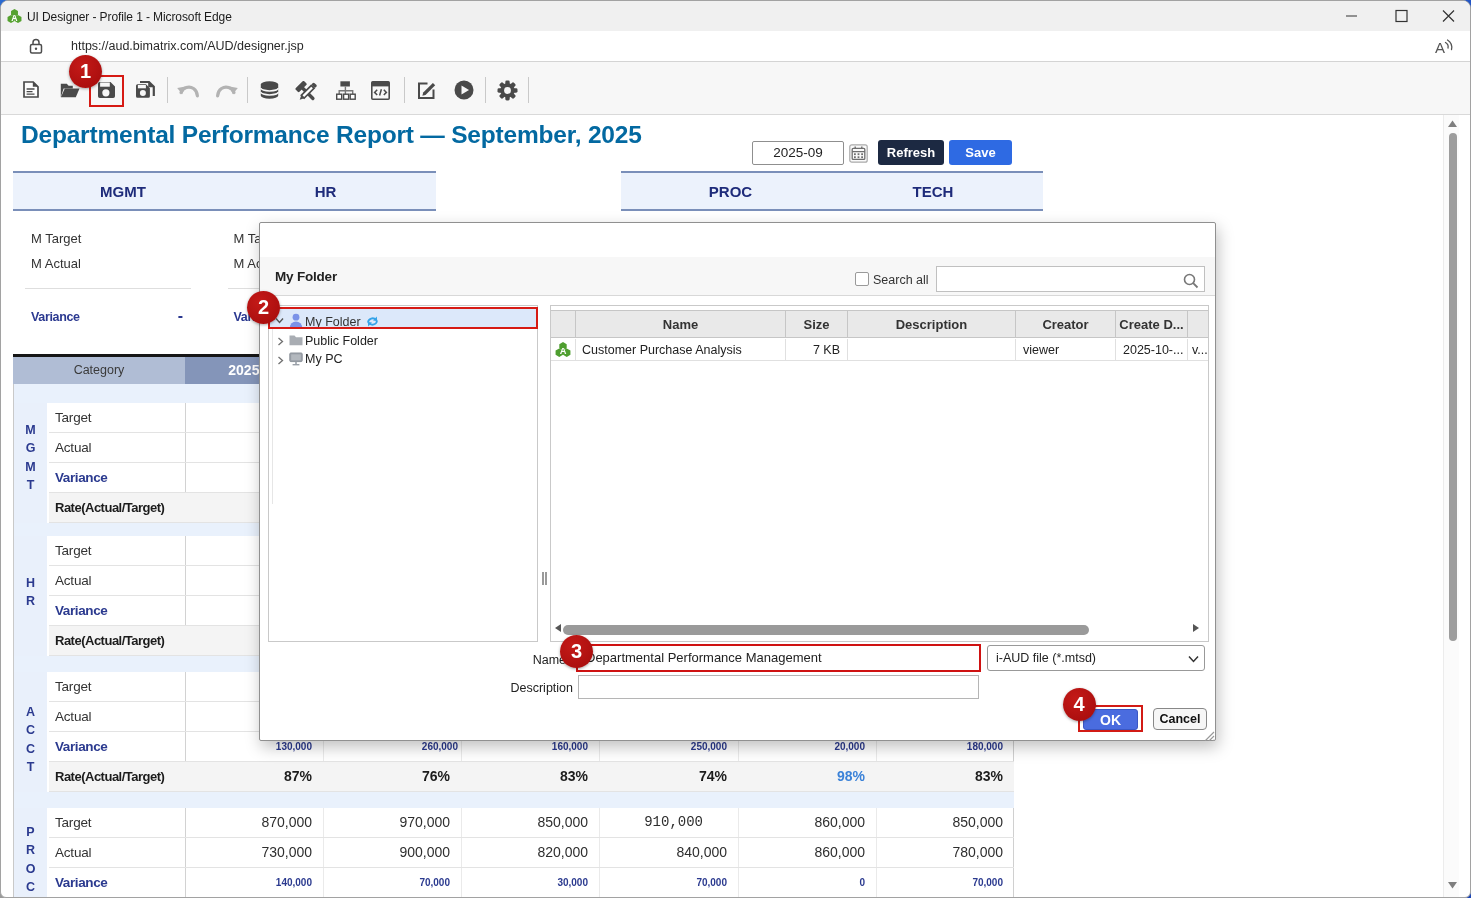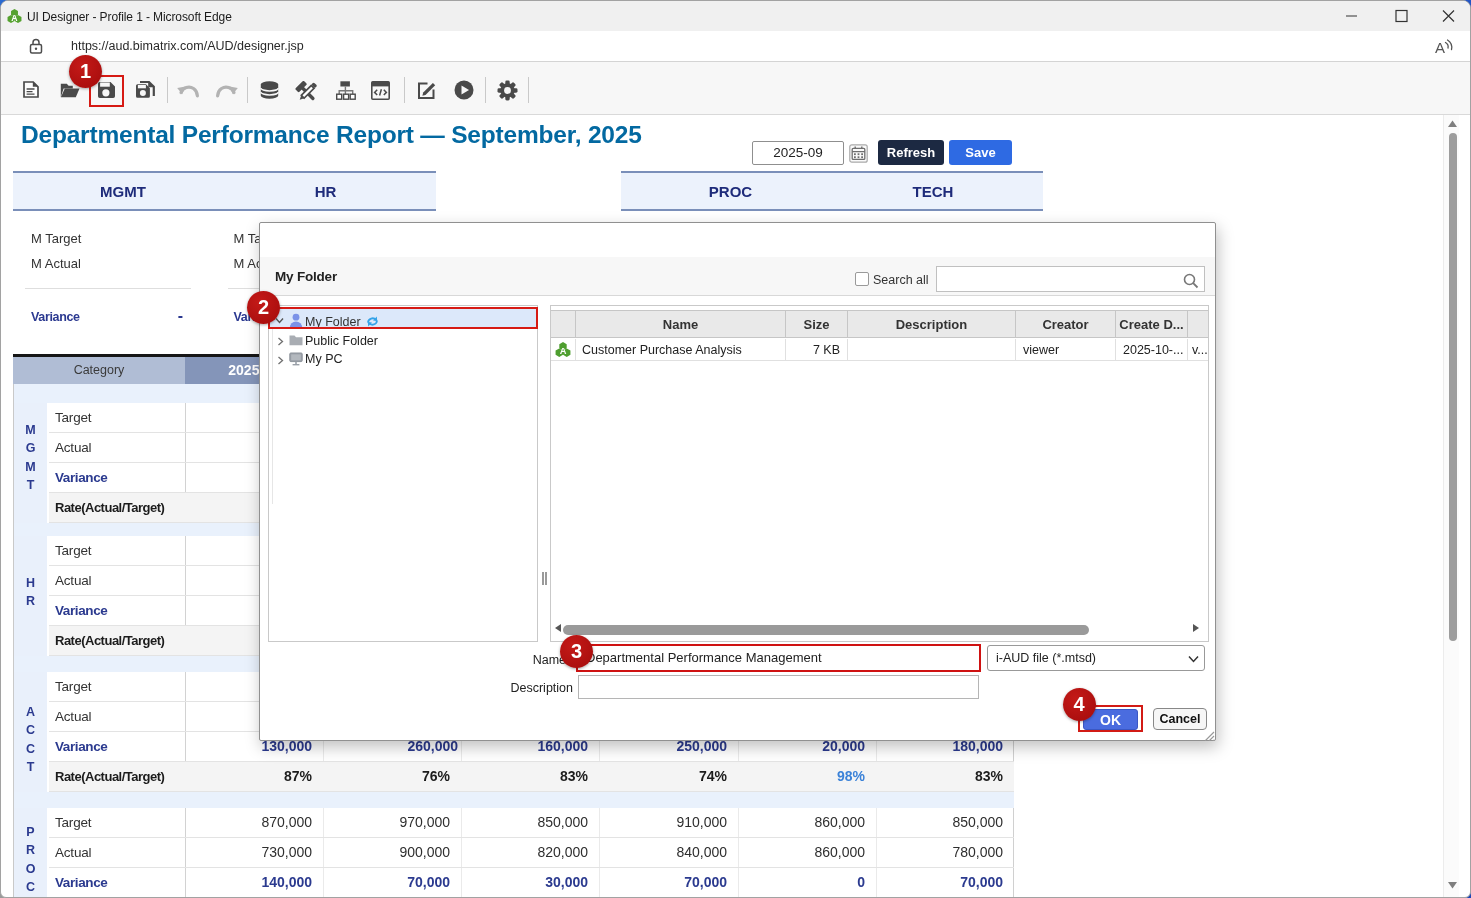--- a/index.html
+++ b/index.html
@@ -46,21 +46,21 @@
   background-color:#fff;
   background-image:linear-gradient(#d2d2d2,#d2d2d2),linear-gradient(#eaeaea,#eaeaea),linear-gradient(#eaeaea,#eaeaea),linear-gradient(#eaeaea,#eaeaea),linear-gradient(#eaeaea,#eaeaea),linear-gradient(#eaeaea,#eaeaea),linear-gradient(#d0d0d0,#d0d0d0);
   background-repeat:no-repeat;
   background-size:1px 100%;
   background-position:136px 0,274px 0,412px 0,550px 0,689px 0,827px 0,964px 0; }
 .rate { background-color:#f4f4f4 !important; }
 .trow .lbl { position:absolute; left:6px; top:0; font-size:13.5px; letter-spacing:-0.2px; color:#333; line-height:29px; }
 .trow .lblv { position:absolute; left:6px; top:0; font-size:13.5px; letter-spacing:-0.4px; font-weight:bold; color:#2b3a8f; line-height:29px; }
 .trow .lblr { position:absolute; left:6px; top:0; font-size:13px; letter-spacing:-0.5px; font-weight:bold; color:#1c1c1c; line-height:29px; }
 .num { position:absolute; top:0; width:127px; text-align:right; font-size:14px; color:#2e2e2e; line-height:29px; }
-.numv { position:absolute; top:0; width:127px; text-align:right; font-size:14px; font-weight:bold; color:#2b3a8f; line-height:29px; }
+.numv { position:absolute; top:0; width:127px; text-align:right; font-size:10px; font-weight:bold; color:#2b3a8f; line-height:29px; }
 .numr { position:absolute; top:0; width:127px; text-align:right; font-size:14px; font-weight:bold; color:#1c1c1c; line-height:29px; }
 .rate { background:#f4f4f4; }
 
 #vscroll { position:absolute; right:11px; top:114px; width:16px; height:783px; background:#fbfbfb; border-left:1px solid #ececec; }
 #vthumb { position:absolute; left:1448px; top:132px; width:8px; height:508px; background:#9d9d9d; border-radius:4px; }
 
 #dlg { position:absolute; left:258px; top:221px; width:957px; height:519px; background:#fff;
   border:1px solid #909090; border-radius:2px; box-shadow:2px 6px 16px rgba(0,0,0,0.25); z-index:5; }
 #dlg-title { position:absolute; left:0; top:0; width:100%; height:34px; background:#595959; }
 #dlg-title span { position:absolute; left:14px; top:10px; color:#fff; font-weight:bold; font-size:14px; letter-spacing:-0.2px; }
@@ -352,21 +352,21 @@
           <div>P</div>
           <div>R</div>
           <div>O</div>
           <div>C</div>
         </div>
       <div class="trow" style="top:807px;">
           <span class="lbl">Target</span>
         <span class="num" style="left:136px;">870,000</span>
           <span class="num" style="left:274px;">970,000</span>
           <span class="num" style="left:412px;">850,000</span>
-          <span class="num" style="left:551px;">910,000</span>
+          <span class="num" style="left:527px;font-family:Liberation Mono, monospace;">910,000</span>
           <span class="num" style="left:689px;">860,000</span>
           <span class="num" style="left:827px;">850,000</span>
       </div>
       <div class="trow" style="top:837px;">
           <span class="lbl">Actual</span>
         <span class="num" style="left:136px;">730,000</span>
           <span class="num" style="left:274px;">900,000</span>
           <span class="num" style="left:412px;">820,000</span>
           <span class="num" style="left:551px;">840,000</span>
           <span class="num" style="left:689px;">860,000</span>

